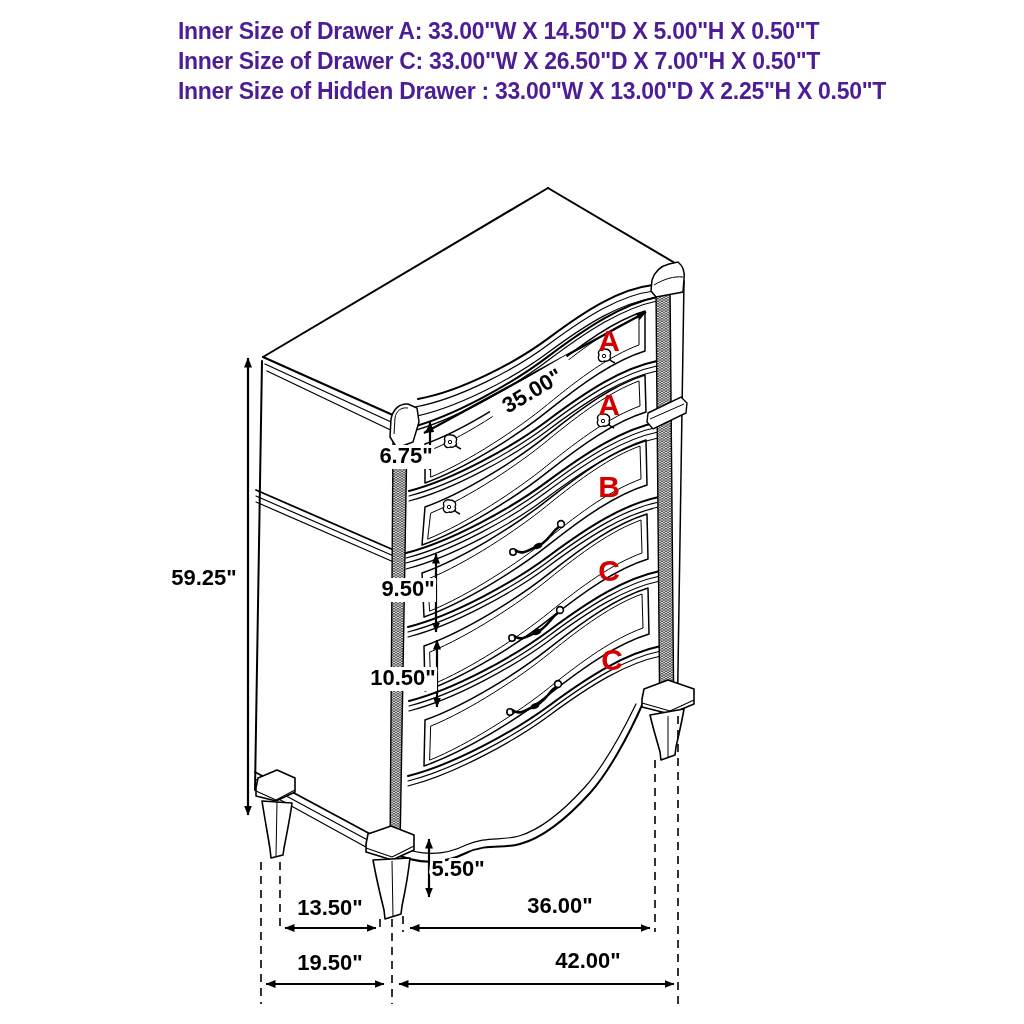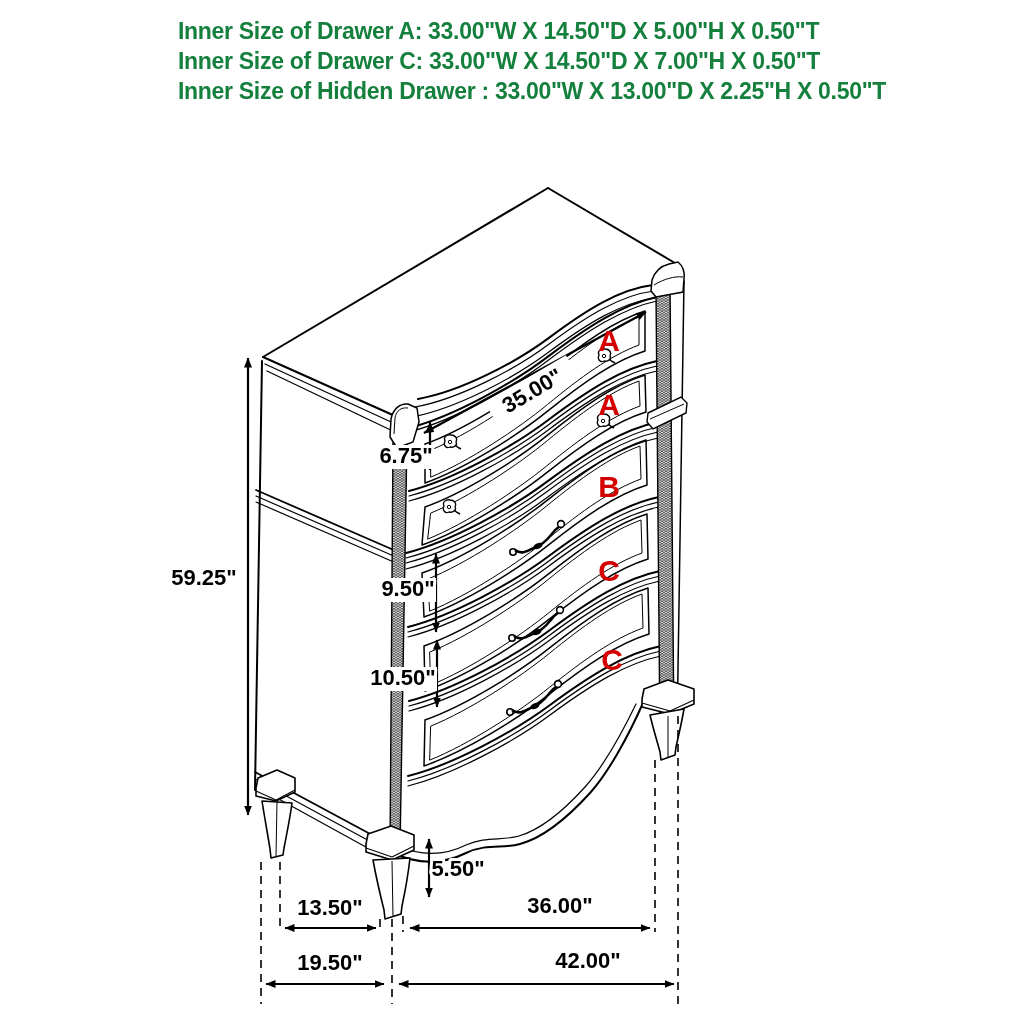--- a/index.html
+++ b/index.html
@@ -1,34 +1,34 @@
 <!DOCTYPE html>
 <html><head>
 <meta charset="utf-8">
 <style>
   html,body{margin:0;padding:0;background:#fff;}
   .canvas{position:relative;width:1024px;height:1024px;background:#fff;overflow:hidden;
           font-family:"Liberation Sans",sans-serif;}
-  .header{position:absolute;left:178px;top:16px;color:#15803d;font-weight:bold;
+  .header{position:absolute;left:178px;top:16px;color:#4c1d95;font-weight:bold;
           font-size:23px;line-height:30px;letter-spacing:-0.3px;}
   svg.diagram{position:absolute;left:0;top:0;width:1024px;height:1024px;}
   .dlab{font-family:"Liberation Sans",sans-serif;font-weight:bold;font-size:22px;fill:#000;}
   .rlab{font-family:"Liberation Sans",sans-serif;font-weight:bold;font-size:30px;}
   .halo{paint-order:stroke;stroke:#fff;stroke-width:6px;stroke-linejoin:round;}
   .dim-line{stroke:#000;stroke-width:2.2;fill:none;}
   .dash{stroke:#000;stroke-width:1.6;fill:none;stroke-dasharray:8 6;}
 </style>
 </head>
 <body>
 
 <div class="canvas">
 
   <div class="header">
     <div>Inner Size of Drawer A: 33.00"W X 14.50"D X 5.00"H X 0.50"T</div>
-    <div>Inner Size of Drawer C: 33.00"W X 14.50"D X 7.00"H X 0.50"T</div>
+    <div>Inner Size of Drawer C: 33.00"W X 26.50"D X 7.00"H X 0.50"T</div>
     <div>Inner Size of Hidden Drawer : 33.00"W X 13.00"D X 2.25"H X 0.50"T</div>
   </div>
 
   <svg class="diagram" viewBox="0 0 1024 1024">
     <defs>
       <marker id="ah" markerWidth="11" markerHeight="8" refX="9.5" refY="4" orient="auto-start-reverse" markerUnits="userSpaceOnUse">
         <path d="M0,0 L10,4 L0,8 Z" fill="#000"></path>
       </marker>
       <pattern id="flute" width="4" height="5" patternUnits="userSpaceOnUse">
         <rect width="4" height="5" fill="#ededed"></rect>

